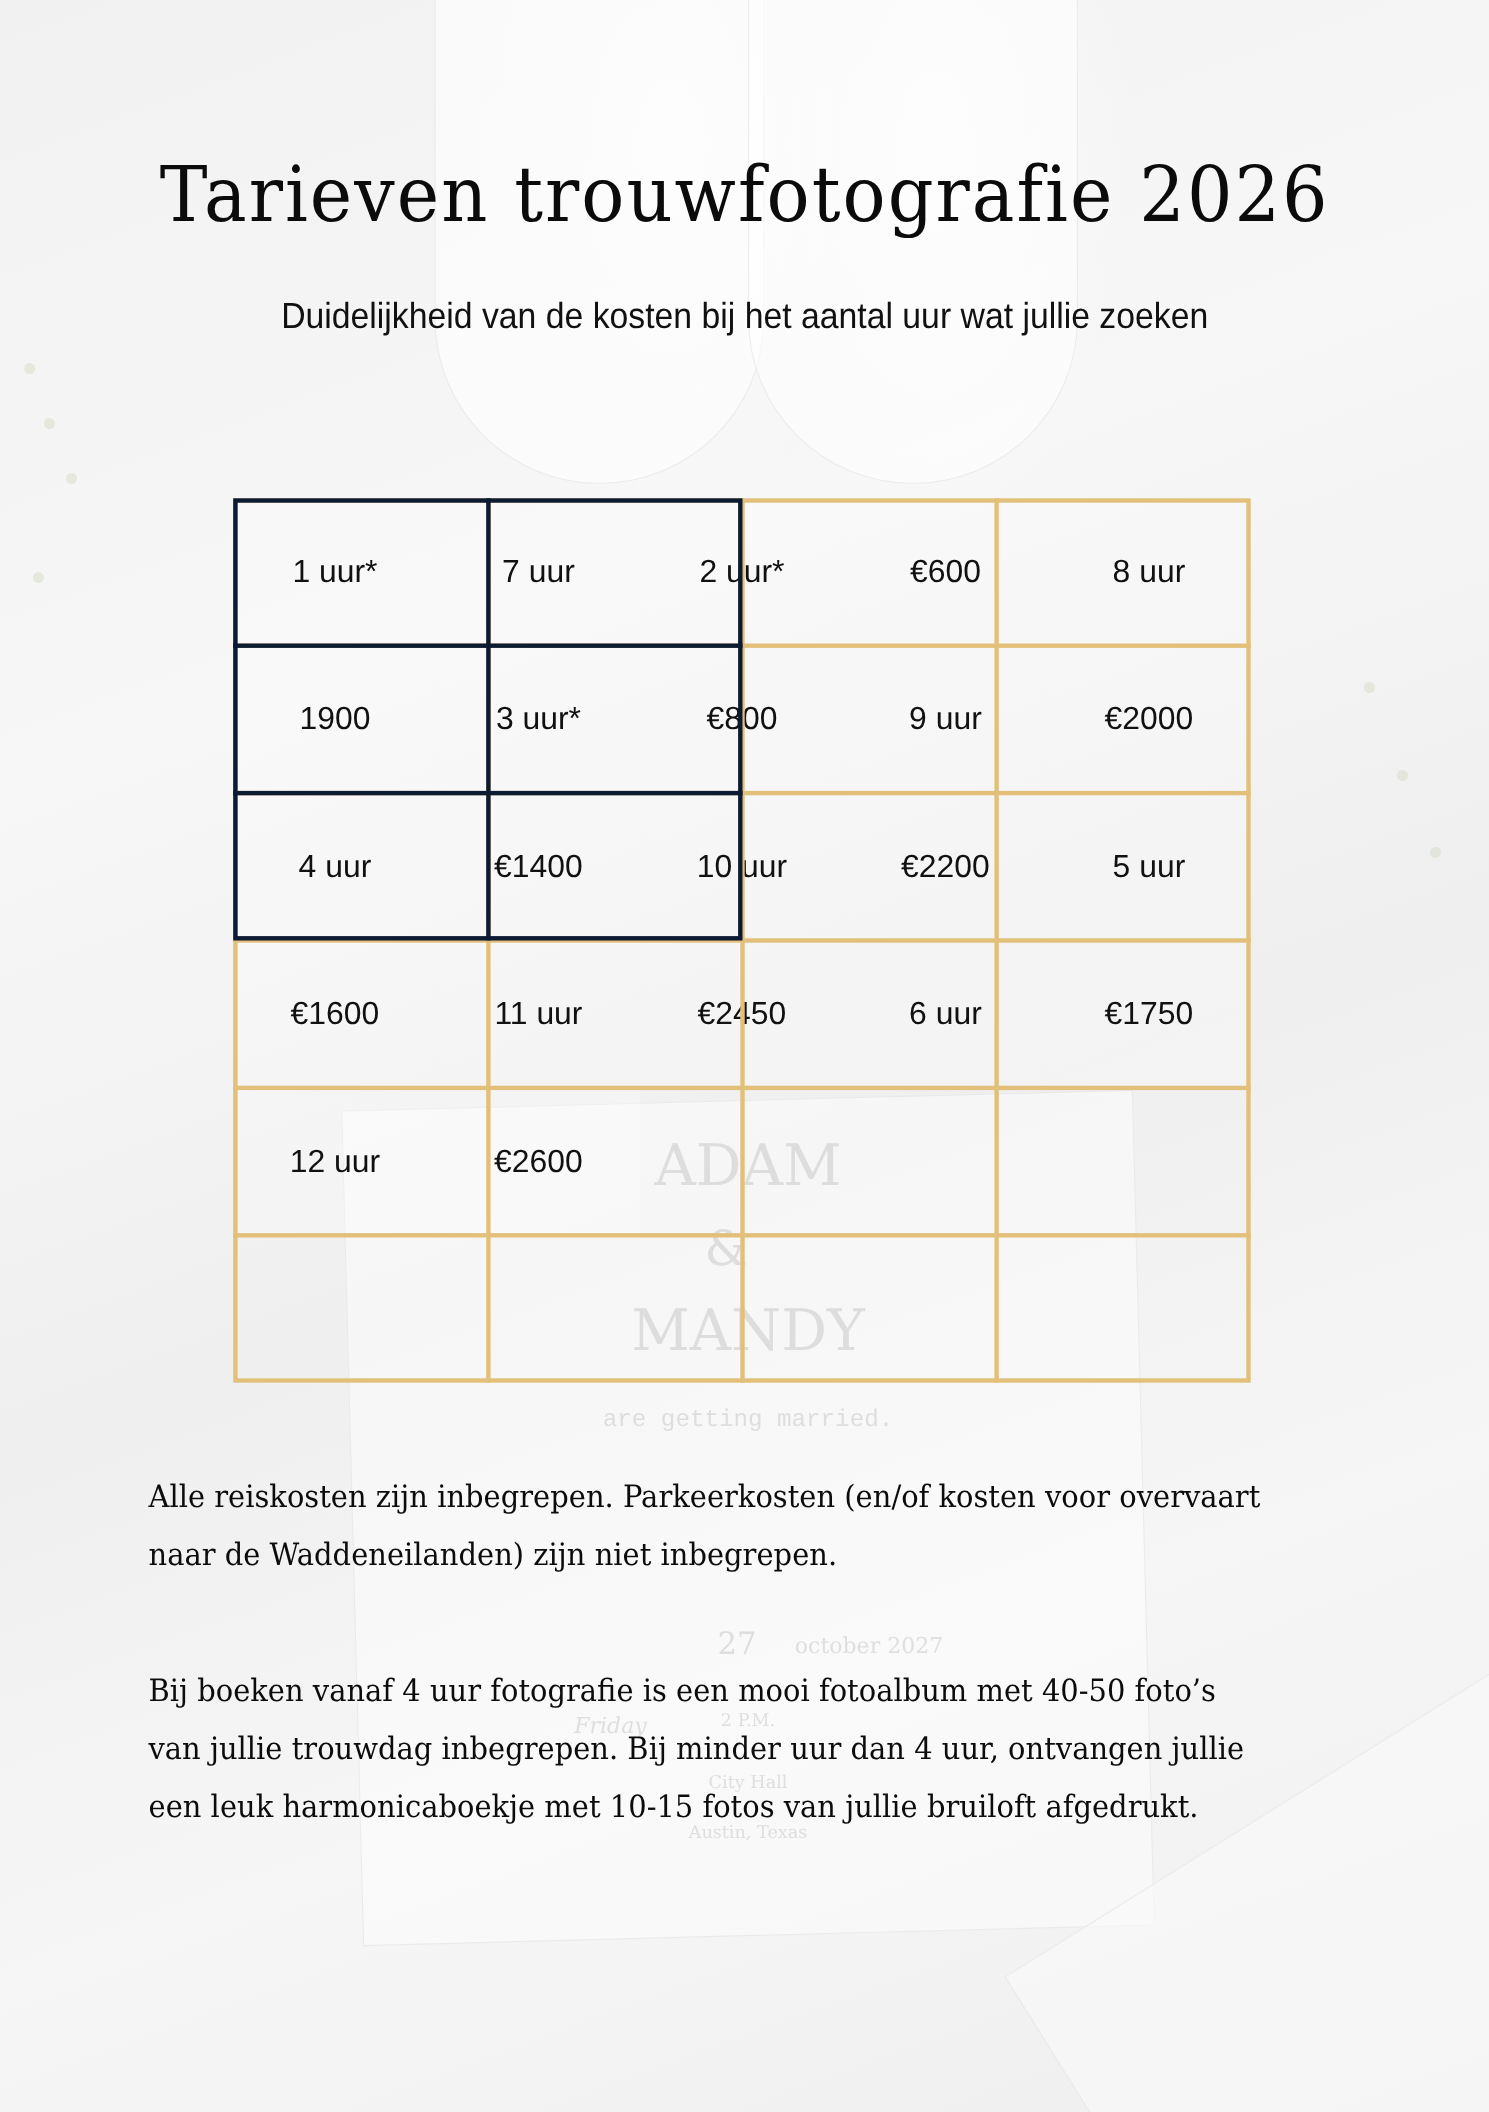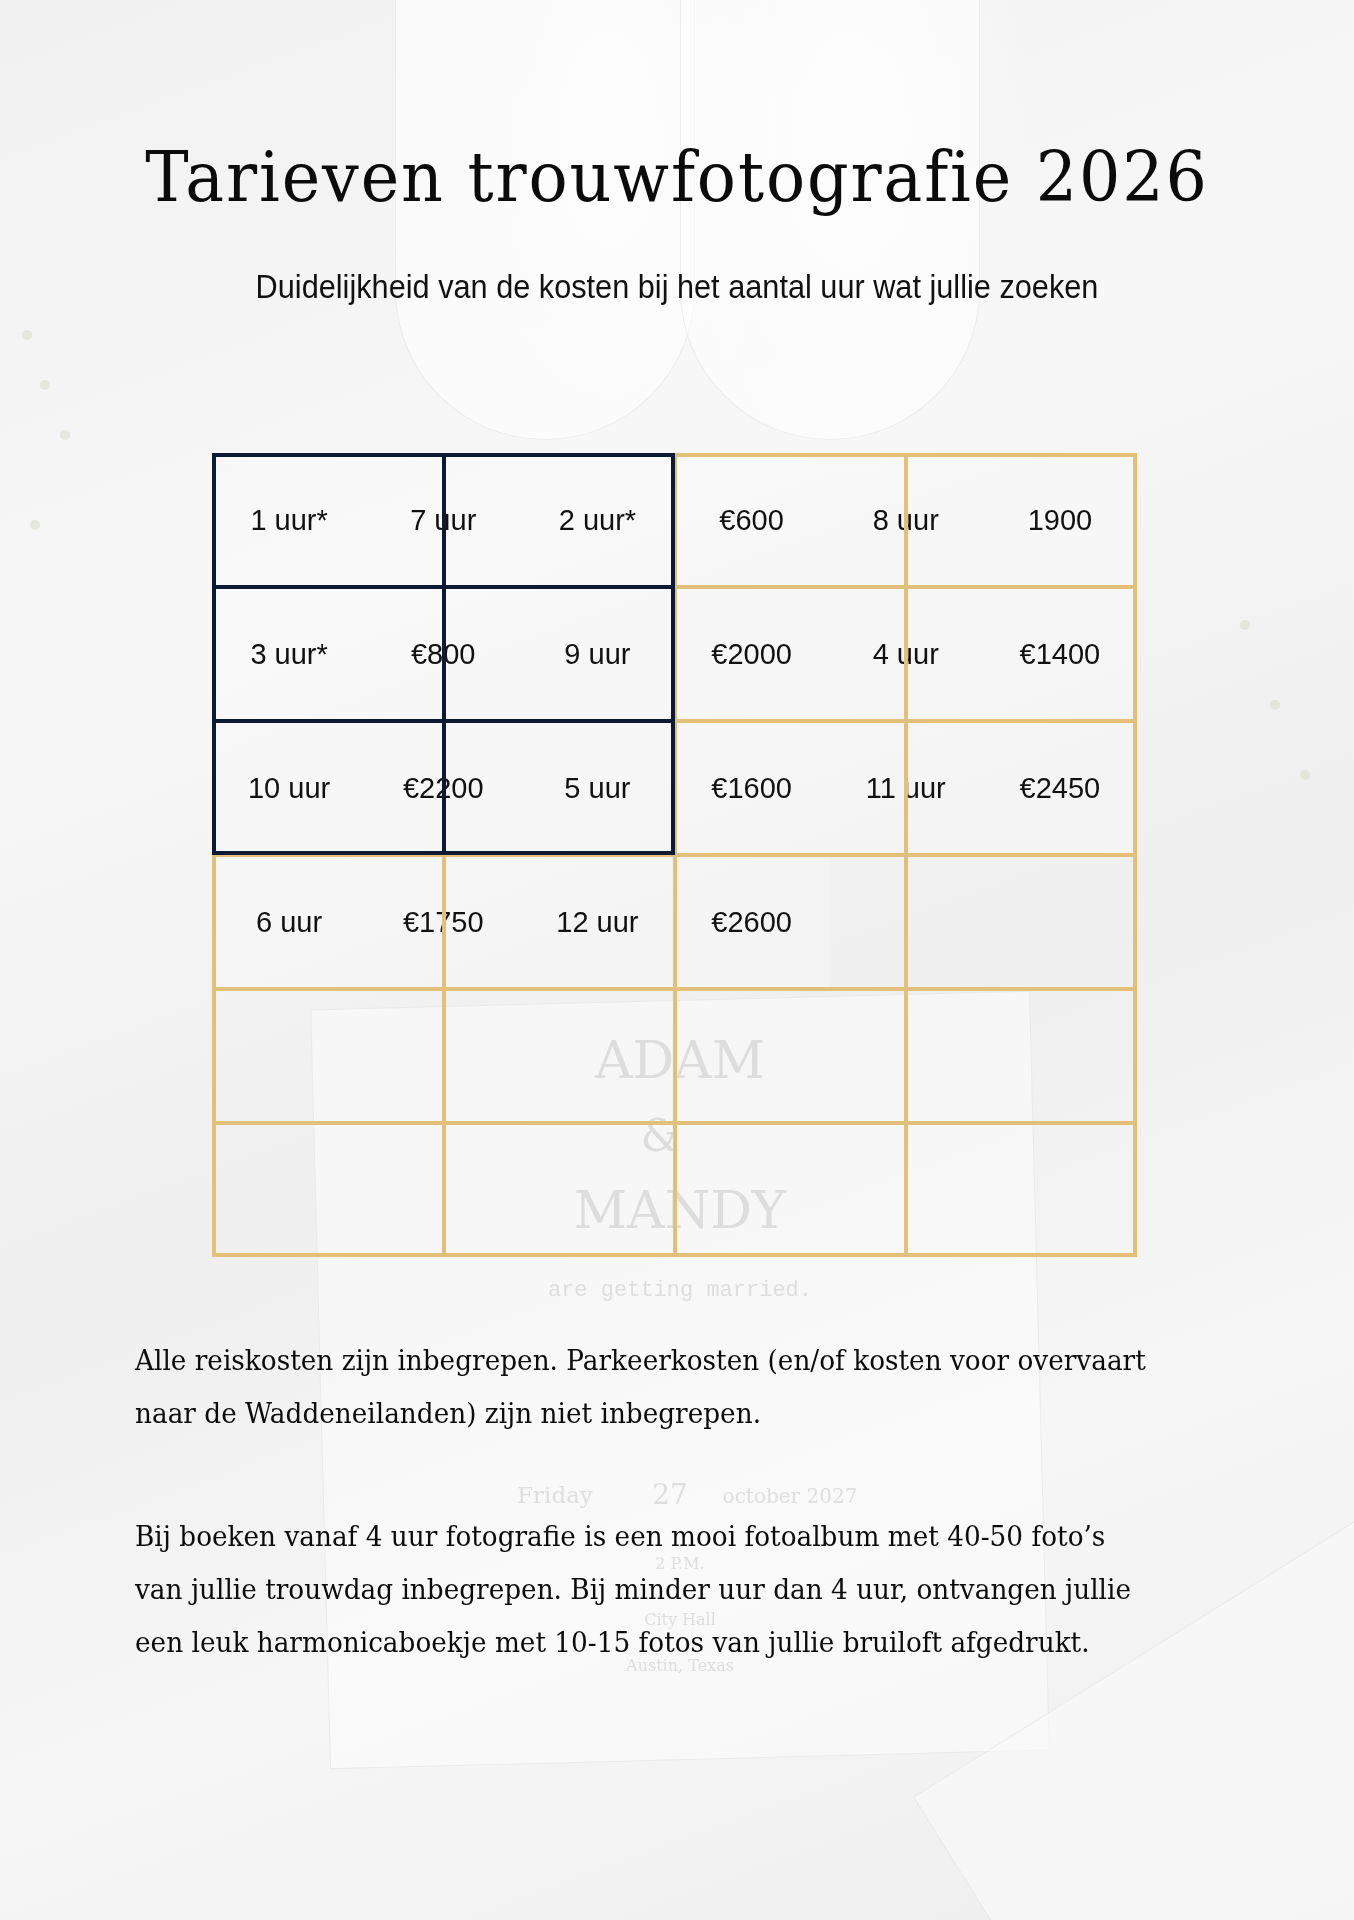--- a/index.html
+++ b/index.html
@@ -56,21 +56,21 @@
       color: #111;
       transform: scaleX(0.93); transform-origin: center;
     }
 
     
     .price-table {
       position: absolute;
       left: 212px; top: 453px;
       width: 925px; height: 804px;
       display: grid;
-      grid-template-columns: repeat(6, 1fr);
+      grid-template-columns: repeat(5, 1fr);
       grid-template-rows: repeat(6, 1fr);
     }
     .cell {
       display: flex; align-items: center; justify-content: center;
       font-family: "Liberation Sans", sans-serif;
       font-size: 29px;
       color: #111;
       background: rgba(255,255,255,0.25);
     }
     .gold-grid {
@@ -113,21 +113,21 @@
   <span class="sprig" style="left:60px;top:430px"></span>
   <span class="sprig" style="left:30px;top:520px"></span>
   <span class="sprig" style="left:1240px;top:620px"></span>
   <span class="sprig" style="left:1270px;top:700px"></span>
   <span class="sprig" style="left:1300px;top:770px"></span>
 
   <div class="inv-text" style="left:560px;top:1030px;width:240px;font-size:52px;">ADAM</div>
   <div class="inv-text" style="left:620px;top:1110px;width:80px;font-size:44px;">&amp;</div>
   <div class="inv-text" style="left:560px;top:1180px;width:240px;font-size:52px;">MANDY</div>
   <div class="inv-text" style="left:540px;top:1278px;width:280px;font-size:22px;font-family:Liberation Mono, monospace;">are getting married.</div>
-  <div class="inv-text" style="left:510px;top:1482px;width:90px;font-size:23px;">Friday</div>
+  <div class="inv-text" style="left:510px;top:1556px;width:90px;font-size:20px;font-style:italic;">Friday</div>
   <div class="inv-text" style="left:640px;top:1478px;width:60px;font-size:28px;">27</div>
   <div class="inv-text" style="left:710px;top:1484px;width:160px;font-size:20px;">october 2027</div>
   <div class="inv-text" style="left:640px;top:1554px;width:80px;font-size:16px;">2 P.M.</div>
   <div class="inv-text" style="left:630px;top:1610px;width:100px;font-size:16px;">City Hall</div>
   <div class="inv-text" style="left:610px;top:1656px;width:140px;font-size:16px;">Austin, Texas</div>
 </div>
 
 <h1 class="title">Tarieven trouwfotografie 2026</h1>
 <div class="subtitle">Duidelijkheid van de kosten bij het aantal uur wat jullie zoeken</div>
 

